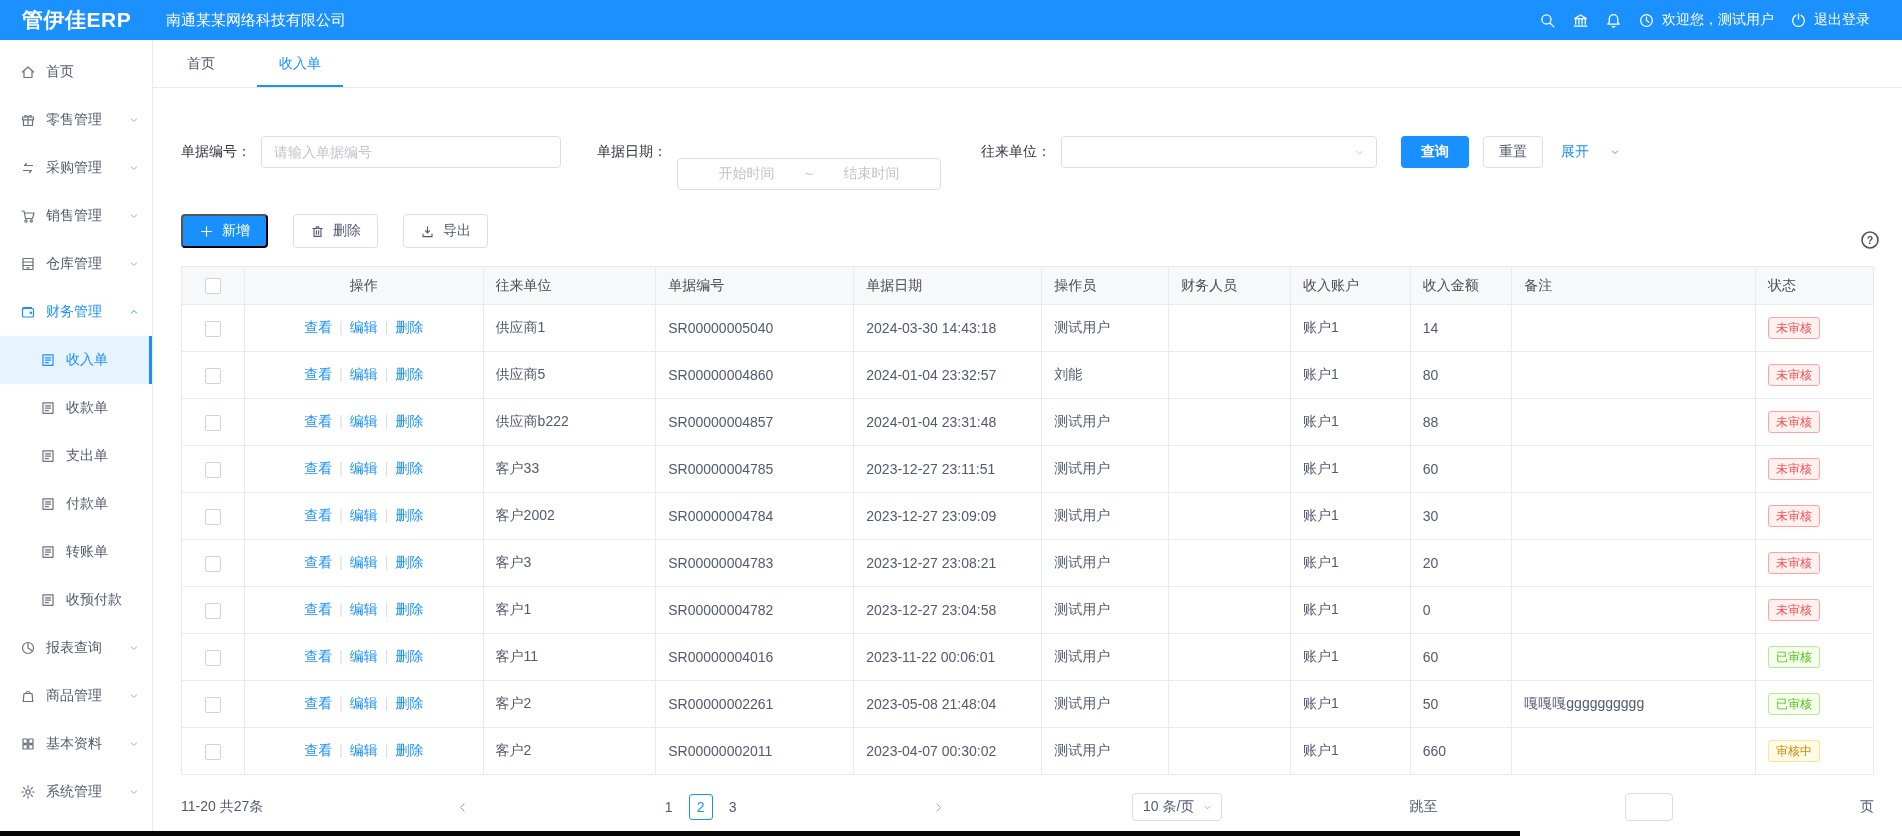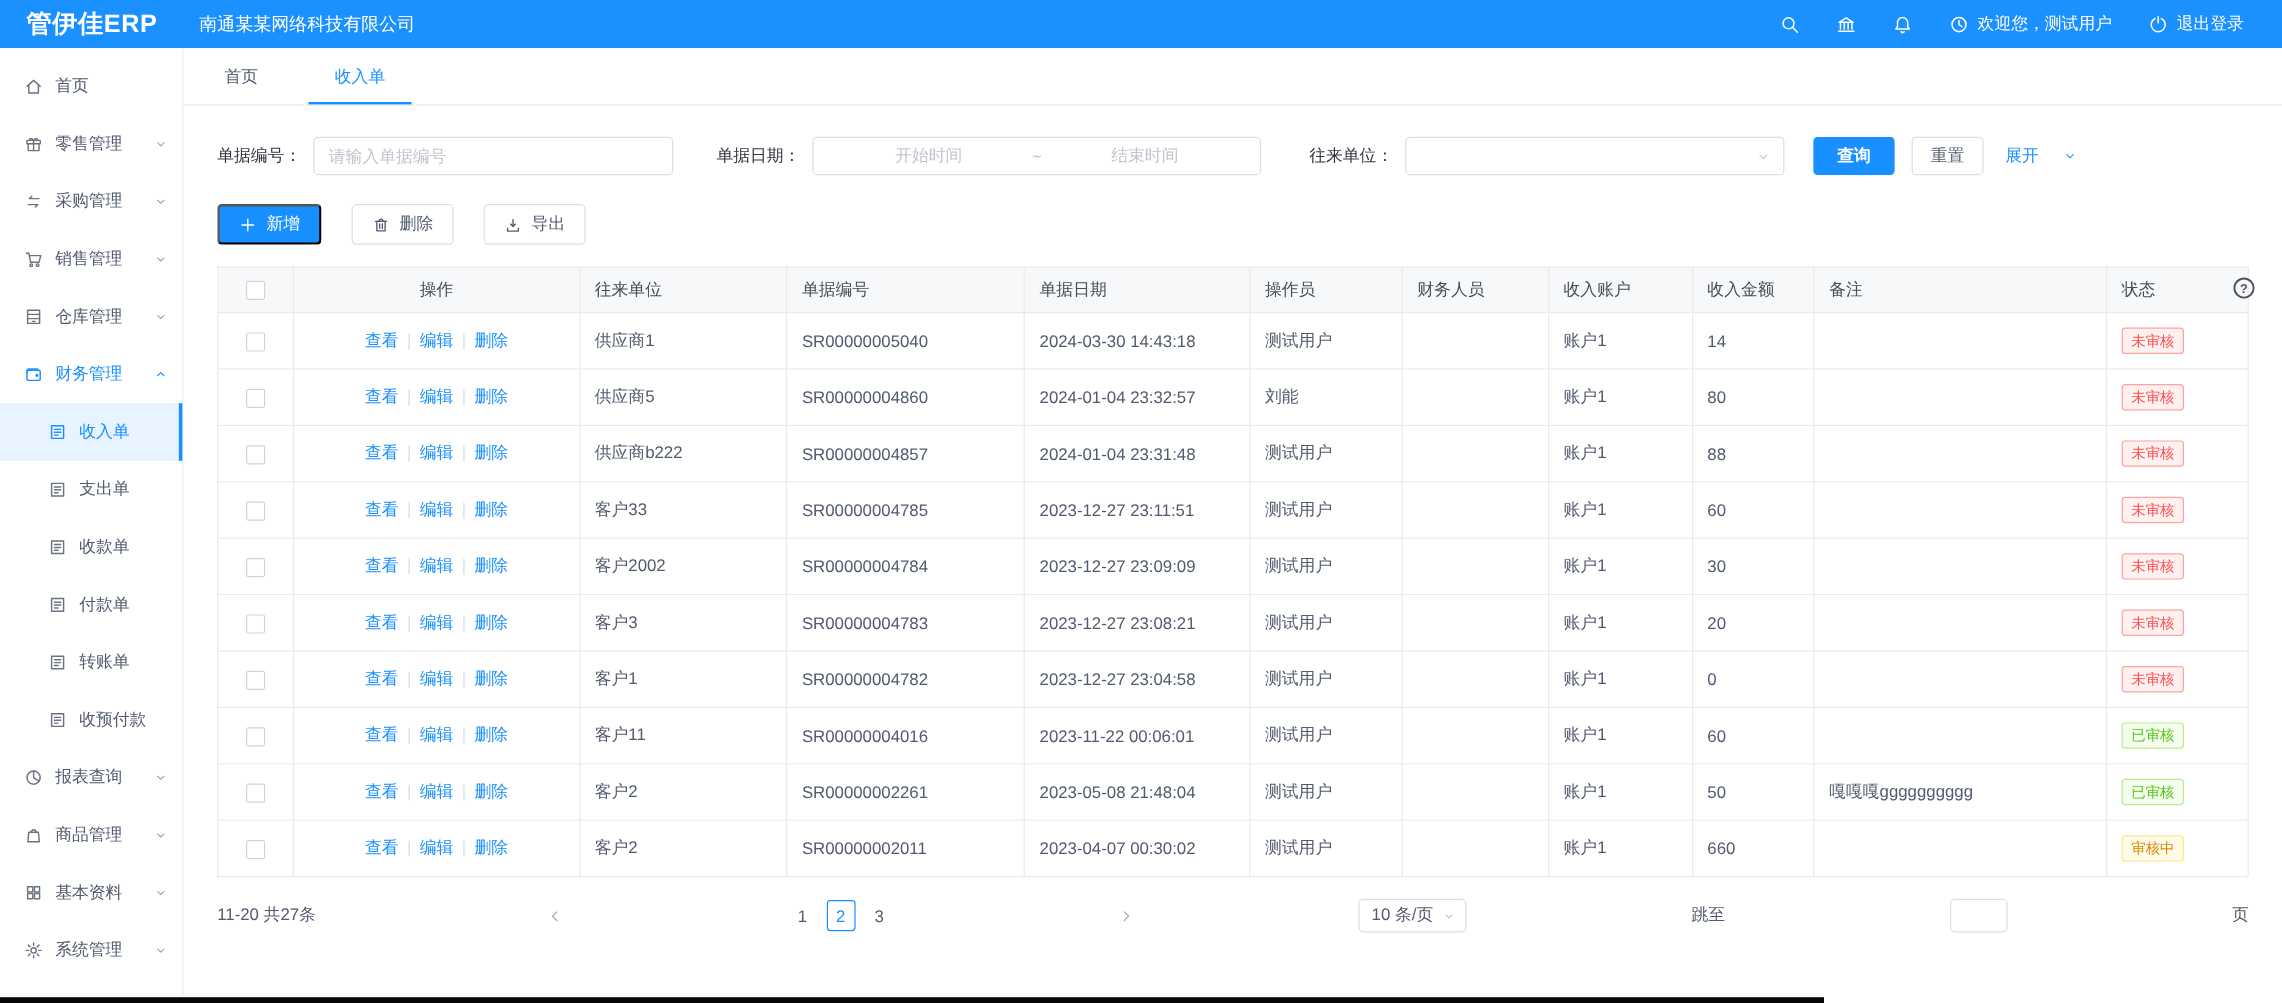--- a/index.html
+++ b/index.html
@@ -3,21 +3,21 @@
 <meta charset="utf-8">
 <style>
   * { margin:0; padding:0; box-sizing:border-box; }
   body { background:#fff; font-family:"Liberation Sans","DejaVu Sans",sans-serif; }
   .page { position:relative; width:1902px; height:836px; background:#fff; overflow:hidden; color:#515a6e; }
 
   
   .topbar { position:absolute; top:0; left:0; right:0; height:40px; background:#1b90ff; display:flex; align-items:center; color:#fff; }
   .logo { width:152px; padding-left:22px; font-size:21px; font-weight:bold; letter-spacing:.5px; white-space:nowrap; }
   .company { font-size:15px; margin-left:14px; }
-  .topbar-right { margin-left:auto; display:flex; align-items:center; gap:30px; padding-right:32px; font-size:14px; }
+  .topbar-right { margin-left:auto; display:flex; align-items:center; gap:16px; padding-right:32px; font-size:14px; }
   .topbar-right .icon svg { width:17px; height:17px; }
   .top-group { display:flex; align-items:center; gap:7px; cursor:pointer; }
 
   
   .sidebar { position:absolute; top:40px; left:0; bottom:0; width:153px; background:#fff; border-right:1px solid #e8eaec; padding-top:8px; }
   .menu-item { height:48px; display:flex; align-items:center; gap:10px; padding-left:20px; font-size:14px; color:#515a6e; cursor:pointer; position:relative; }
   .menu-item .icon { display:flex; color:#6b7380; }
   .menu-item .icon svg { width:16px; height:16px; }
   .menu-item .arrow { position:absolute; right:12px; color:#9aa1ab; }
   .menu-item .arrow svg { width:12px; height:12px; }
@@ -33,21 +33,21 @@
   .tab.active { color:#1890ff; }
   .tab.active::after { content:""; position:absolute; left:-10px; right:-10px; bottom:0; height:2px; background:#1890ff; }
 
   .content { padding:0 28px; position:relative; }
 
   
   .filter-row { display:flex; align-items:center; margin-top:26px; font-size:14px; }
   .f-label { color:#303540; margin-right:10px; white-space:nowrap; }
   .f-input { width:300px; height:32px; border:1px solid #dcdee2; border-radius:4px; padding:0 12px; font-size:14px; color:#515a6e; outline:none; }
   .f-input::placeholder { color:#c0c4cc; }
-  .date-range { width:374px; height:32px; border:1px solid #dcdee2; border-radius:4px; display:flex; align-items:center; padding:0 10px; color:#c0c4cc; cursor:pointer; }
+  .date-range { width:264px; height:32px; border:1px solid #dcdee2; border-radius:4px; display:flex; align-items:center; padding:0 10px; color:#c0c4cc; cursor:pointer;margin-top:44px; }
   .date-range .ph { flex:1; text-align:center; }
   .f-select { width:316px; height:32px; border:1px solid #dcdee2; border-radius:4px; display:flex; align-items:center; justify-content:flex-end; padding:0 10px; color:#c0c4cc; cursor:pointer; }
   .f-select .icon svg { width:13px; height:13px; }
   .gap1 { margin-left:36px; } .gap2 { margin-left:40px; }
   .btn { height:32px; border-radius:4px; font-size:14px; display:inline-flex; align-items:center; justify-content:center; cursor:pointer; border:1px solid transparent; }
   .btn-primary { background:#1890ff; color:#fff; padding:0 19px; margin-left:24px;font-weight:bold; }
   .btn-default { background:#fff; border-color:#dcdee2; color:#515a6e; padding:0 15px; margin-left:14px; }
   .expand-link { color:#1890ff; margin-left:18px; display:flex; align-items:center; gap:20px; cursor:pointer; }
   .expand-link .icon svg { width:12px; height:12px; }
 
@@ -222,30 +222,30 @@
         </span>
         <span>收入单</span>
       </div>
       <div class="menu-item child">
         <span class="icon">
           <svg viewBox="0 0 16 16" fill="none" stroke="currentColor" stroke-width="1.2" stroke-linecap="round" stroke-linejoin="round">
             <rect x="3" y="2.8" width="10" height="10.5"></rect>
             <path d="M5.4 5.8h5.2M5.4 8.2h5.2M5.4 10.6h3"></path>
           </svg>
         </span>
-        <span>支出单</span>
+        <span>收款单</span>
       </div>
       <div class="menu-item child">
         <span class="icon">
           <svg viewBox="0 0 16 16" fill="none" stroke="currentColor" stroke-width="1.2" stroke-linecap="round" stroke-linejoin="round">
             <rect x="3" y="2.8" width="10" height="10.5"></rect>
             <path d="M5.4 5.8h5.2M5.4 8.2h5.2M5.4 10.6h3"></path>
           </svg>
         </span>
-        <span>收款单</span>
+        <span>支出单</span>
       </div>
       <div class="menu-item child">
         <span class="icon">
           <svg viewBox="0 0 16 16" fill="none" stroke="currentColor" stroke-width="1.2" stroke-linecap="round" stroke-linejoin="round">
             <rect x="3" y="2.8" width="10" height="10.5"></rect>
             <path d="M5.4 5.8h5.2M5.4 8.2h5.2M5.4 10.6h3"></path>
           </svg>
         </span>
         <span>付款单</span>
       </div>

